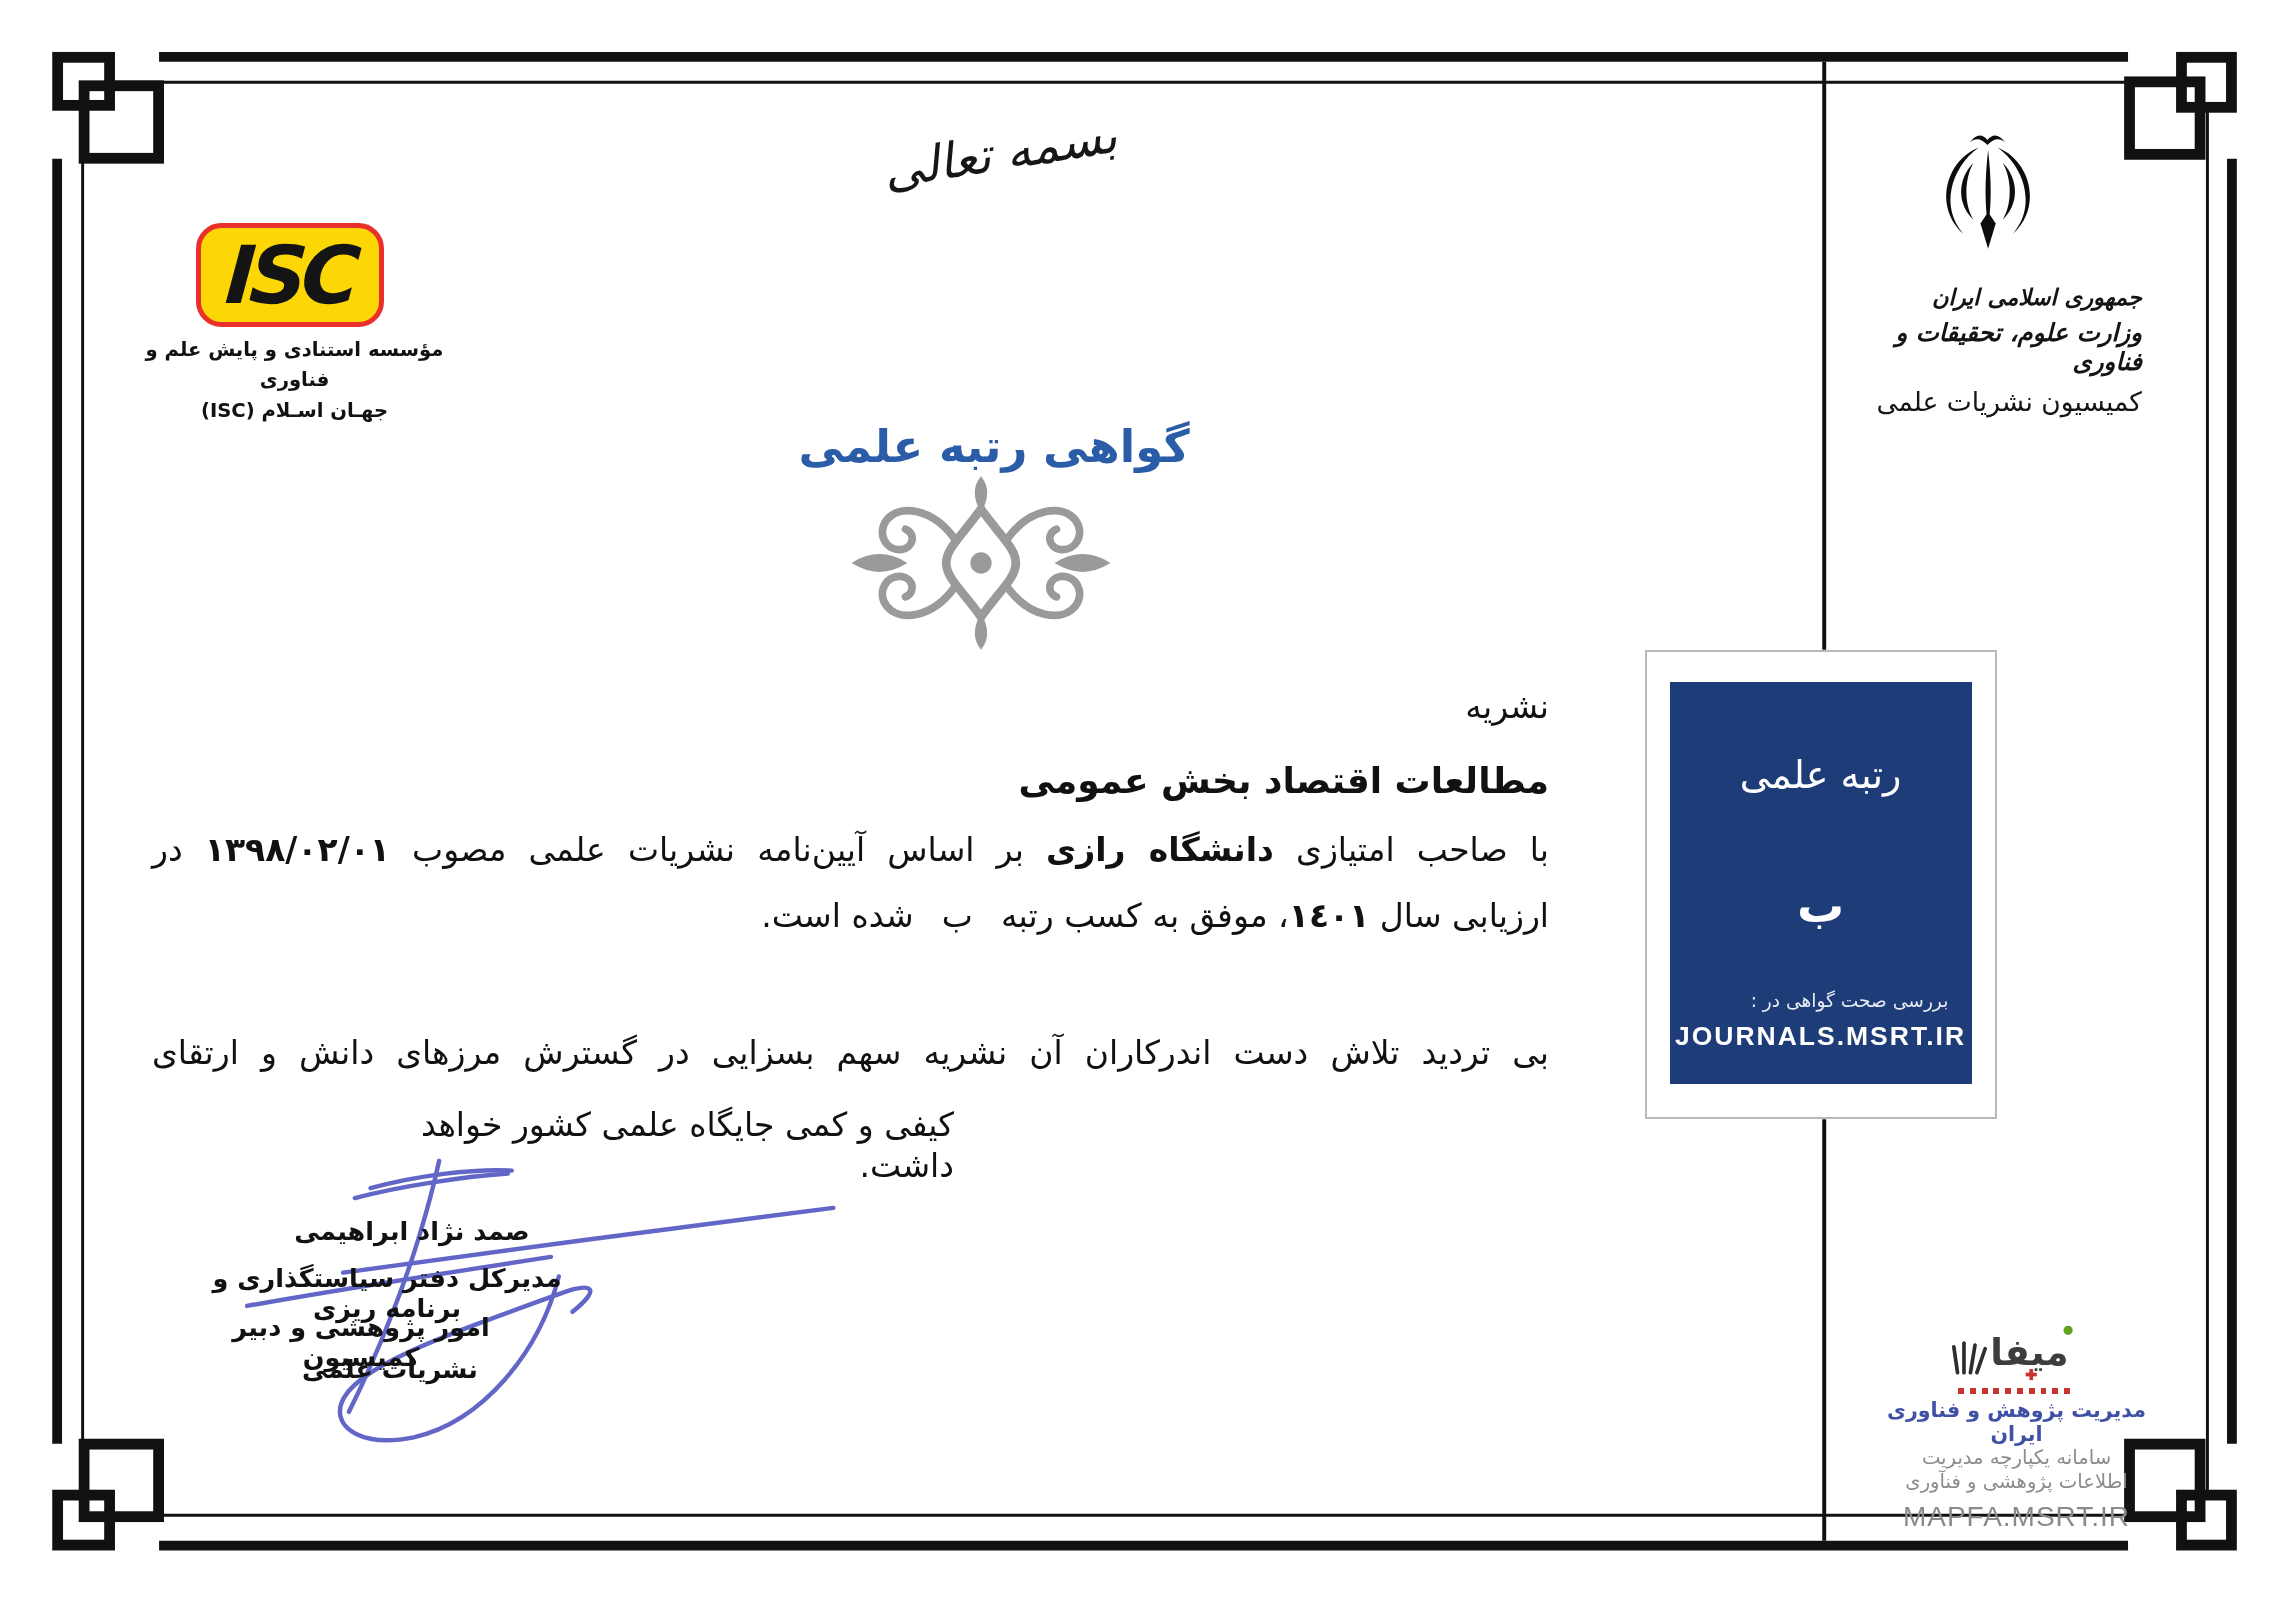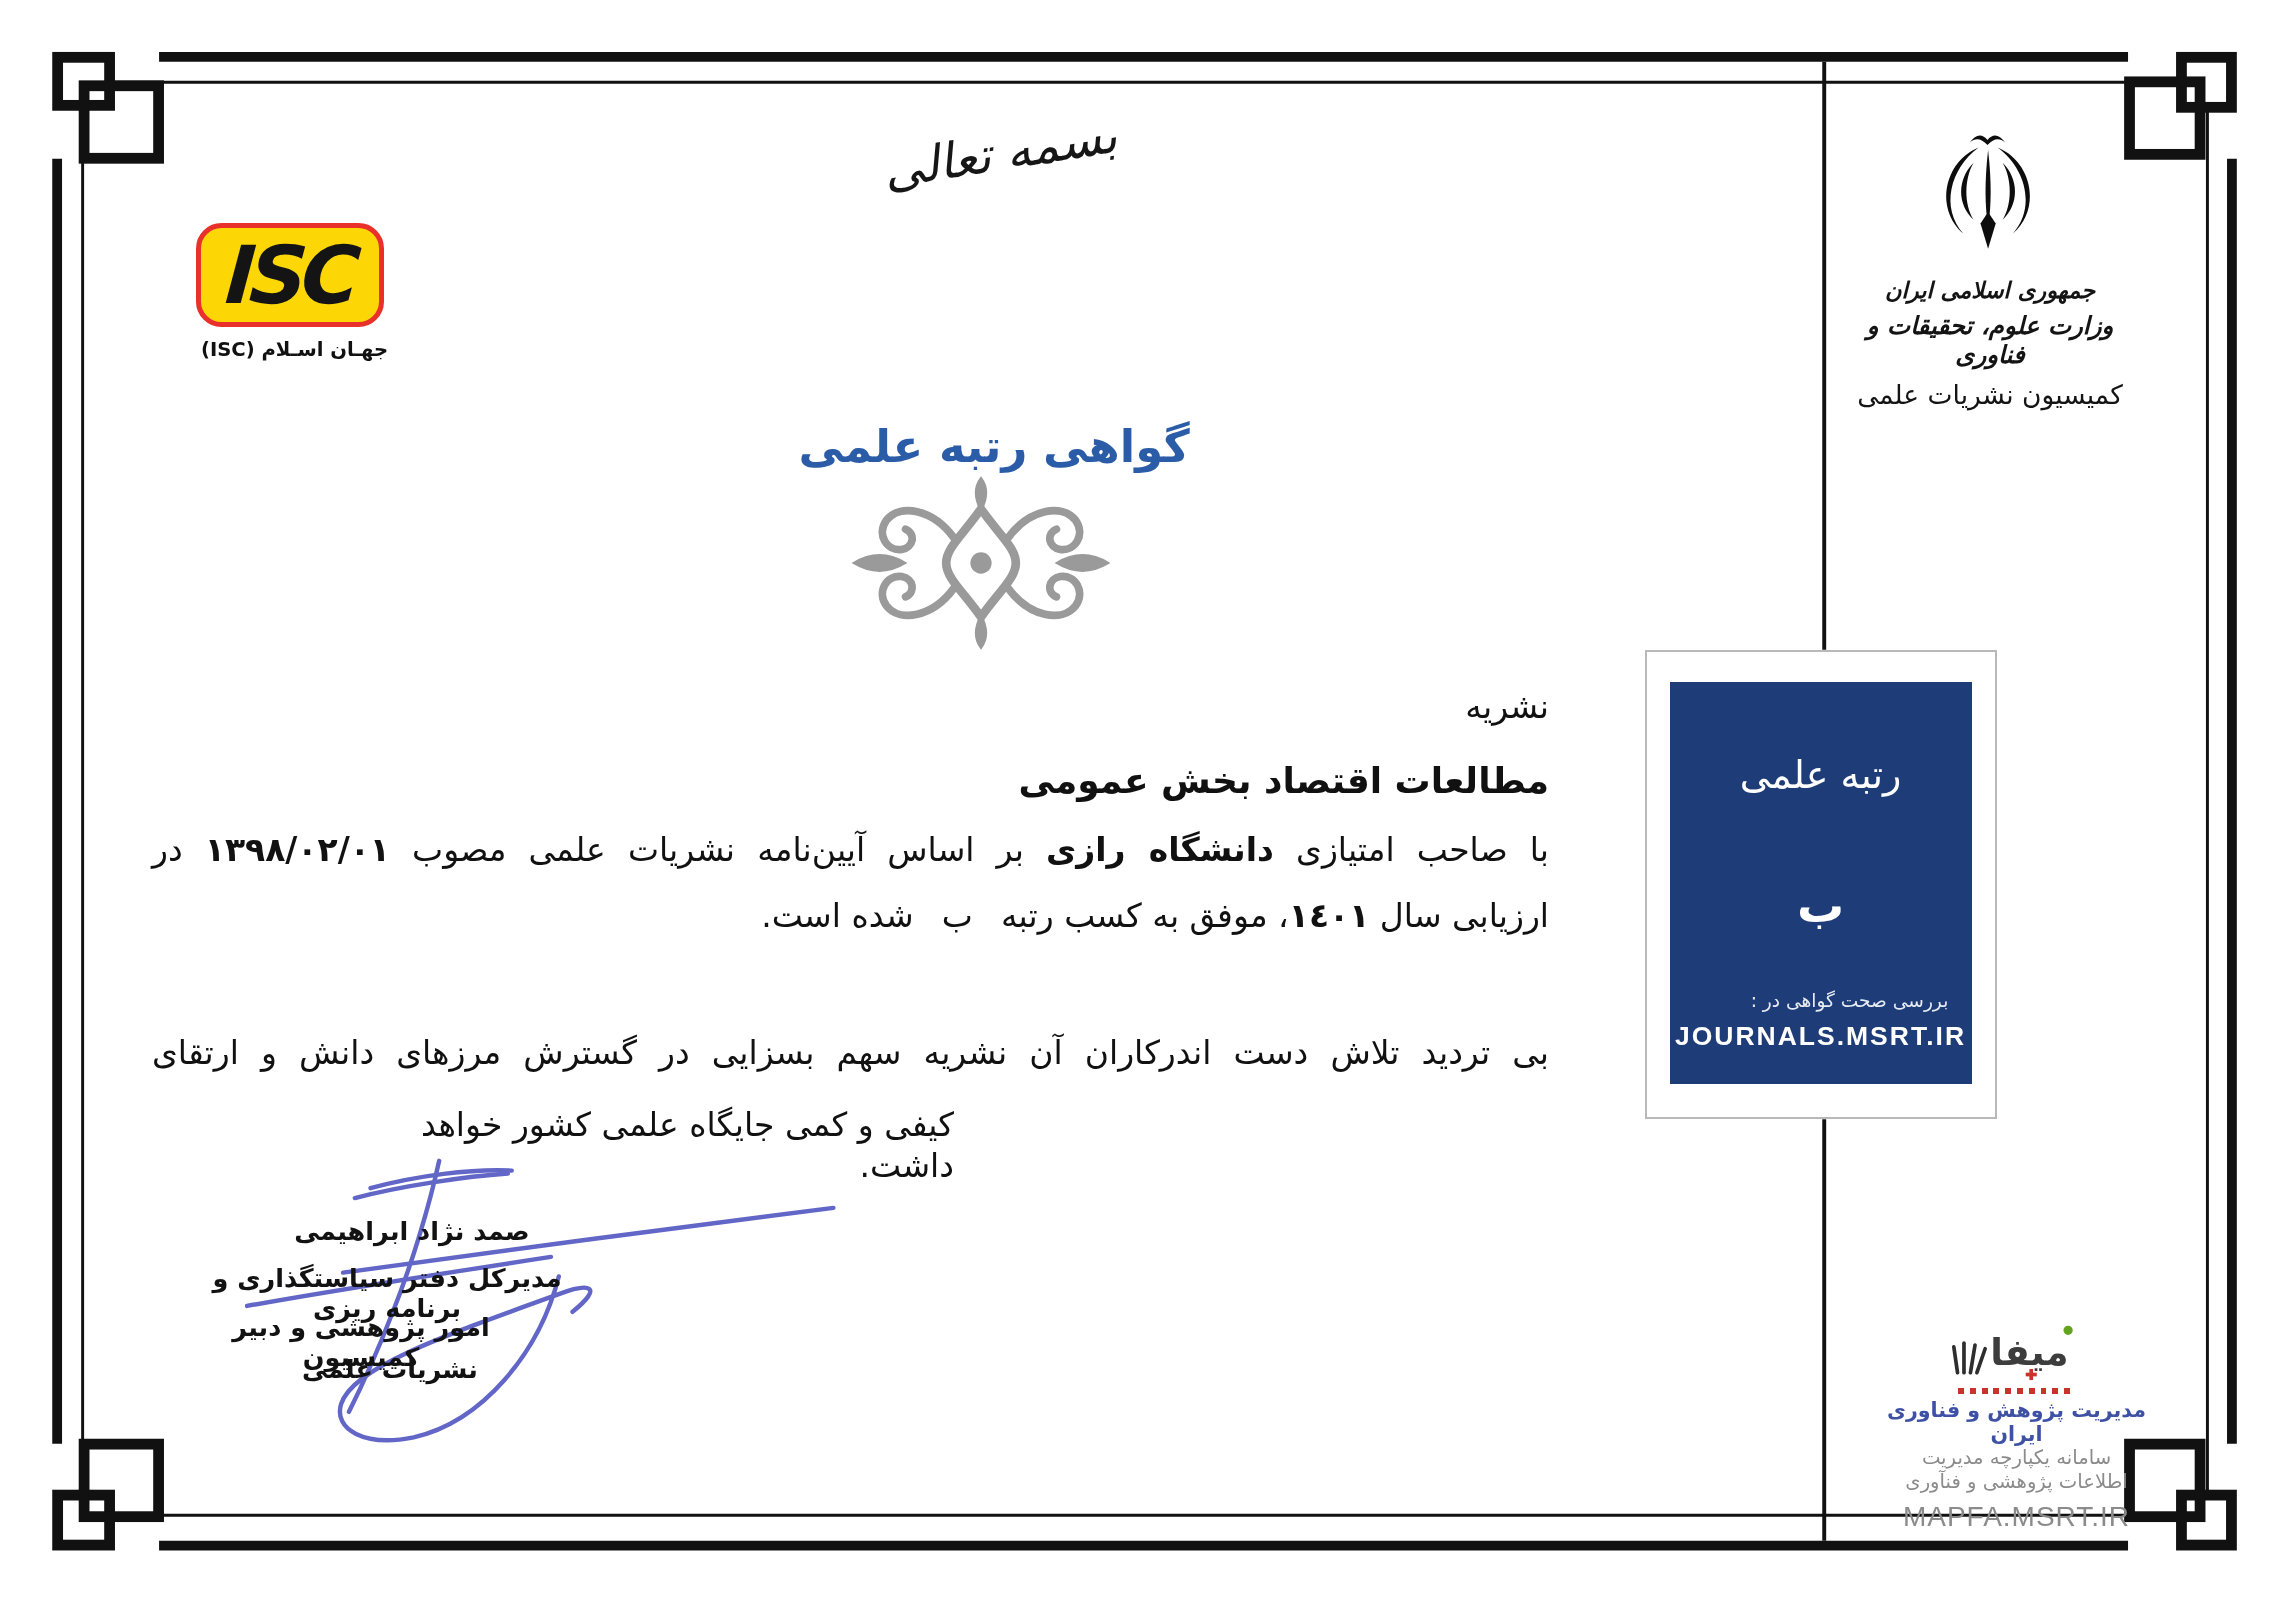--- a/index.html
+++ b/index.html
@@ -17,21 +17,21 @@
   .blue-inner{position:absolute;left:22.5px;top:30px;width:302px;height:402px;background:#1e3c78;color:#fff;}
   .blue-inner .t1{position:absolute;top:71px;left:0;width:100%;text-align:center;font-size:38px;}
   .blue-inner .t2{position:absolute;top:196px;left:0;width:100%;text-align:center;font-size:47px;font-weight:bold;}
   .blue-inner .t3{position:absolute;top:308px;left:0;width:100%;text-align:center;font-size:18.6px;color:#e8ecf5;padding-left:29px;}
   .blue-inner .t4{position:absolute;top:339px;left:0;width:100%;text-align:center;font-size:26.5px;font-weight:bold;
                   font-family:"Liberation Sans","DejaVu Sans",sans-serif;letter-spacing:2px;}
   .isc-badge{left:196px;top:223px;width:188px;height:104px;background:#fcd705;border:5.9px solid #e9302a;
              border-radius:25.5px;box-sizing:border-box;display:flex;align-items:center;justify-content:center;}
   .isc-badge span{font-size:80px;font-weight:bold;font-style:italic;letter-spacing:-5.9px;color:#141414;transform:skewX(-4deg);}
   .isc-caption{left:118px;top:335px;width:353px;text-align:center;font-weight:bold;font-size:19.6px;line-height:1.55;color:#111;}
-  .ministry{left:1838px;top:277px;width:304px;text-align:center;color:#141414;}
+  .ministry{left:1838px;top:284px;width:304px;text-align:right;color:#141414;}
   .ministry .m1{font-size:22.5px;font-style:italic;font-weight:bold;margin-bottom:7.8px;}
   .ministry .m2{font-size:24.5px;font-style:italic;font-weight:bold;margin-bottom:9.8px;}
   .ministry .m3{font-size:32px;font-style:italic;font-weight:bold;margin-bottom:13.7px;}
   .ministry .m4{font-size:26.5px;font-weight:normal;}
   .bismillah{left:853px;top:125px;width:294px;text-align:center;font-size:49px;font-style:italic;
              transform:rotate(-9deg);color:#161616;}
   .cert-title{left:749px;top:420px;width:490px;text-align:center;font-size:45px;font-weight:bold;color:#2b5ca8;}
   .sig-text{position:absolute;font-weight:bold;font-size:25.5px;color:#121212;text-align:center;direction:rtl;}
   .mapfa{left:1884px;top:1321px;width:265px;text-align:center;}
   .mapfa .blue{font-size:20.6px;font-weight:bold;color:#3f51a5;margin-top:3.9px;}
@@ -73,20 +73,21 @@
     <line x1="1861" y1="1142" x2="1861" y2="1572" stroke-width="4"></line>
   </g>
 </svg>
 
 <div class="abs bismillah rtl">بسمه تعالی</div>
 
 <div class="abs isc-badge">
   <span>ISC</span>
 </div>
 <div class="abs isc-caption rtl">
+  <div>مؤسسه استنادی و پایش علم و فناوری</div>
   <div>جهـان اسـلام (ISC)</div>
 </div>
 
 <svg class="abs" style="left:1914px;top:127px" width="152" height="155" viewBox="0 0 120 122" fill="#0d0d0d">
   <path d="M44,12 C49,5 54,5 58,10 C62,5 67,5 72,12 C67,8 63,9 58,14 C53,9 49,8 44,12 Z"></path>
   <path d="M58.5,18 C55.8,42 55.8,62 58.5,78 C61.2,62 61.2,42 58.5,18 Z"></path>
   <path d="M58.5,96 L52.5,76 L58.5,67 L64.5,76 Z"></path>
   <path d="M47,28 C34,41 34,61 47,73 C39.5,61 39.5,41 47,28 Z"></path>
   <path d="M70,28 C83,41 83,61 70,73 C77.5,61 77.5,41 70,28 Z"></path>
   <path d="M51,16 C24,27 16,64 39,84 C21,64 28,33 51,16 Z"></path>

